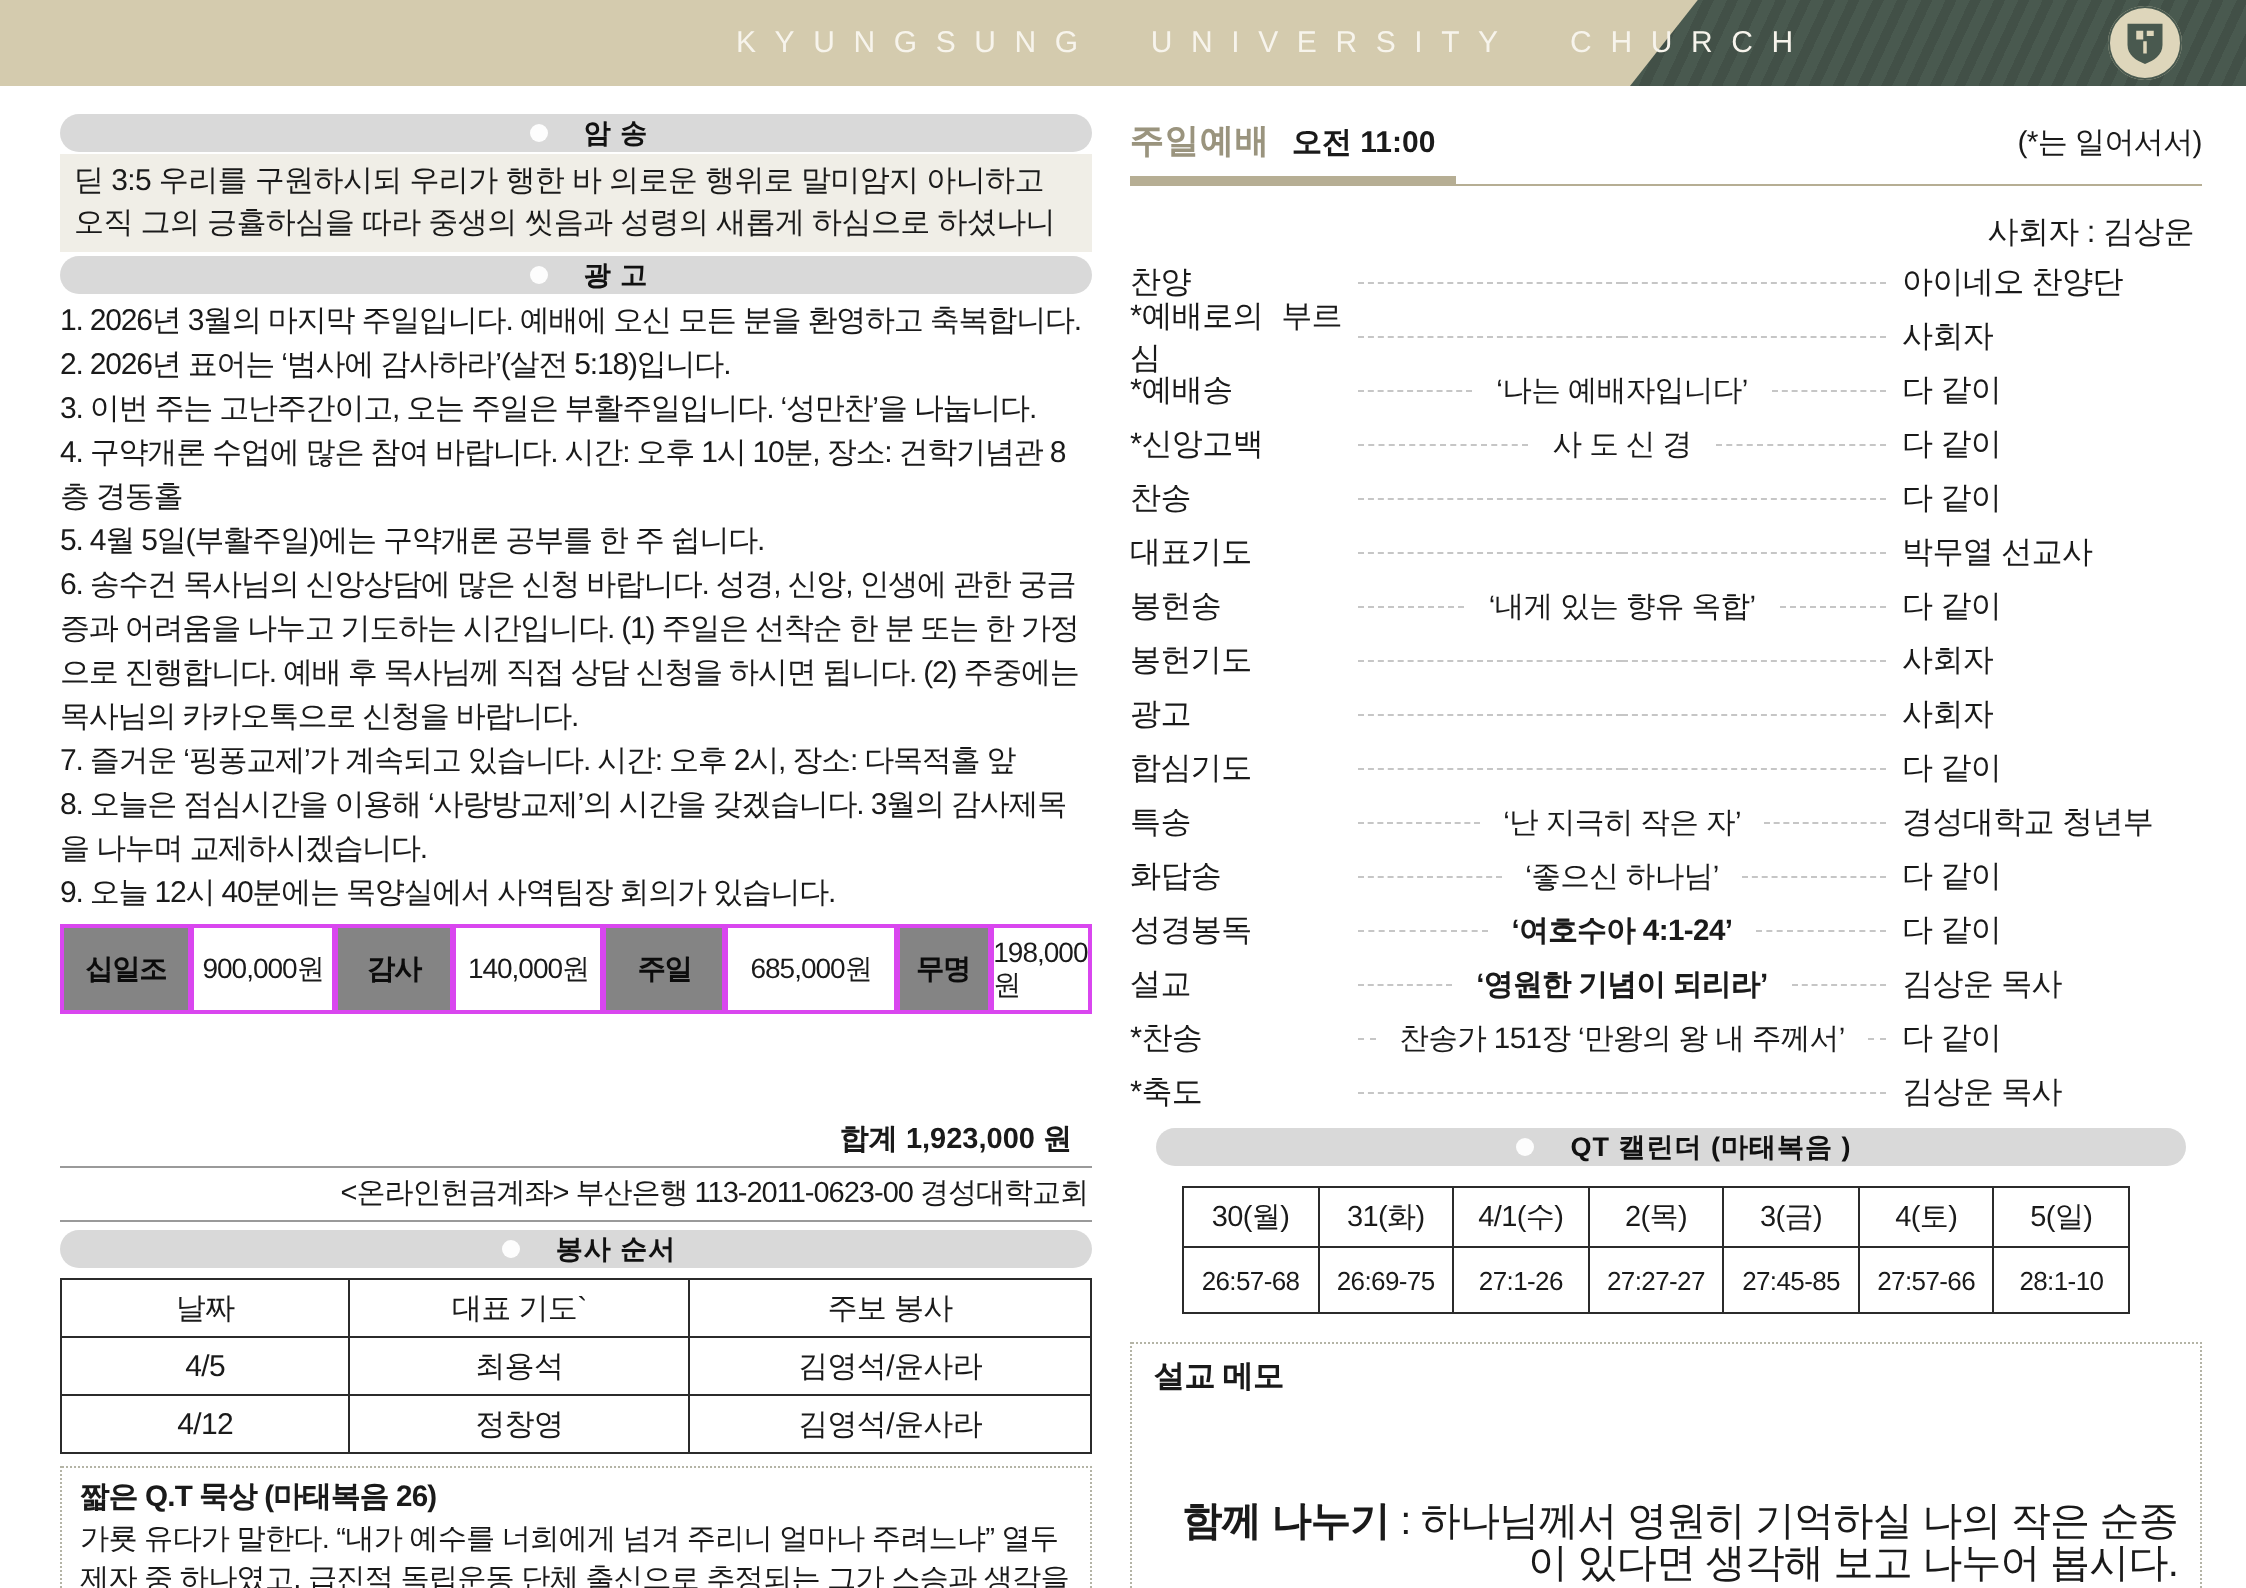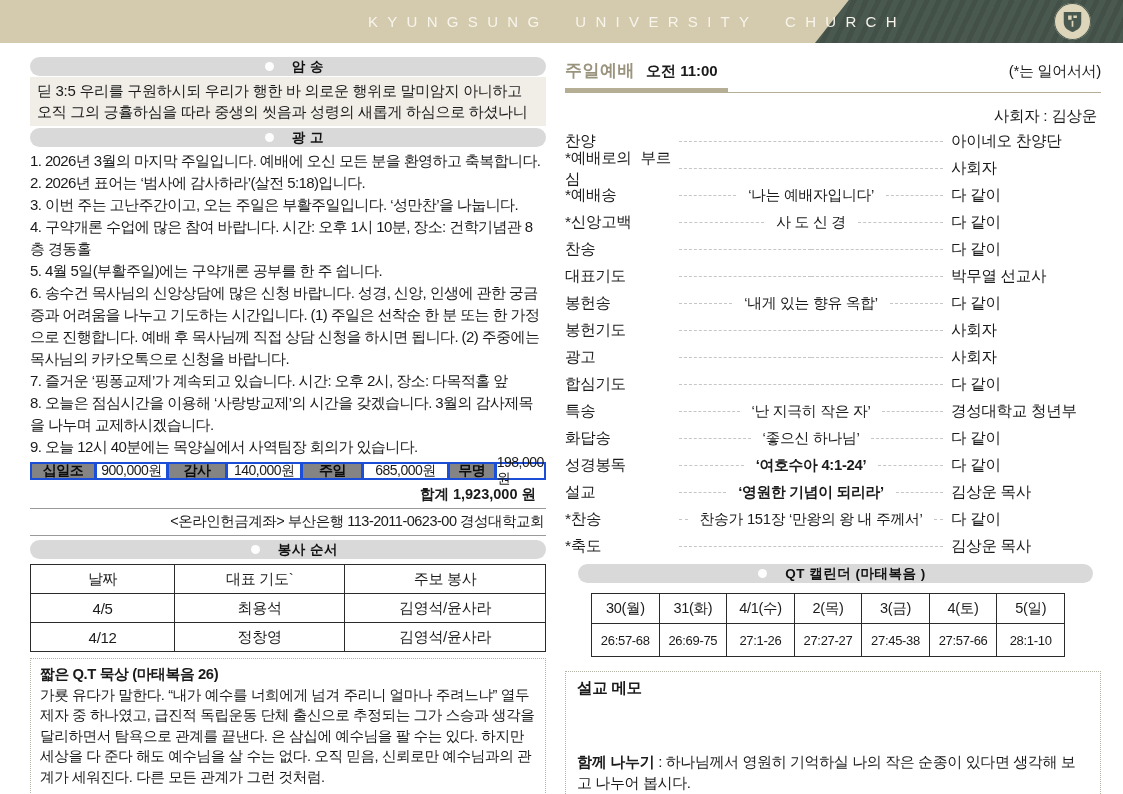--- a/index.html
+++ b/index.html
@@ -46,30 +46,30 @@
 
   
   .verse-box {
     background:#f0eee7; margin-top:1px; padding:3px 7px 4px 7px;
     font-size:15px; line-height:21px; letter-spacing:-0.3px;
   }
   .announce-list { margin-top:3px; margin-bottom:2px; }
   .announce-list p { font-size:15px; line-height:22px; letter-spacing:-0.6px; }
 
   .offering-strip {
-    margin-top:4px; background:#1d4ed8; padding:2px; display:flex; gap:3px; height:18px;
+    margin-top:4px; background:#d946ef; padding:2px; display:flex; gap:3px; height:45px;
     font-size:14px; letter-spacing:-0.5px;
   }
   .offering-strip .cell { display:flex; align-items:center; justify-content:center; }
   .offering-strip .lab { background:#848484; font-weight:bold; color:#0c0c0c; }
   .offering-strip .val { background:#fff; }
   .lab1{width:62px;} .val1{flex:105;} .lab2{width:56px;} .val2{flex:110;}
   .lab3{width:58px;} .val3{flex:125;} .lab4{width:44px;} .val4{flex:72;}
 
-  .total-row { text-align:right; font-weight:bold; font-size:14.5px; padding:5px 10px 4px 0; }
+  .total-row { text-align:right; font-weight:bold; font-size:14.5px; padding:5px 10px 4px 0;margin-top:48px; }
   .thin-line { border-top:1px solid #9a9a9a; }
   .account-row { text-align:right; font-size:14.5px; padding:3px 2px 4px 0; letter-spacing:-0.5px; }
 
   .roster-table {
     width:100%; border-collapse:collapse; margin-top:5px;
   }
   .roster-table td {
     border:1.5px solid #2b2b2b; height:29px; text-align:center; font-size:15px; letter-spacing:-0.3px;
   }
 
@@ -102,21 +102,21 @@
   .cal-table { width:100%; border-collapse:collapse; table-layout:fixed; }
   .cal-table td { border:1.5px solid #2b2b2b; text-align:center; }
   .cal-table .day  { height:30px; font-size:14.5px; letter-spacing:-0.3px; }
   .cal-table .read { height:33px; font-size:13px; letter-spacing:-0.3px; }
 
   .notes-box {
     margin-top:14px; border:1px dotted #b4b4a6; height:131px; padding:6px 11px 8px 11px;
     display:flex; flex-direction:column; justify-content:space-between;
   }
   .notes-title { font-weight:bold; font-size:15.5px; letter-spacing:-0.3px; }
-  .share-line { font-size:15px; line-height:21px; letter-spacing:-0.4px; }
+  .share-line { font-size:20px; line-height:21px; letter-spacing:-0.4px;text-align:right; }
   .share-line b { letter-spacing:-0.3px; }
 
   .mt2{margin-top:2px;} .mt4{margin-top:4px;} .mt5{margin-top:4px;}
 </style>
 </head>
 <body>
 
 <div class="page">
 
   <div class="banner">
@@ -372,21 +372,21 @@
           <td class="day">2(목)</td>
           <td class="day">3(금)</td>
           <td class="day">4(토)</td>
           <td class="day">5(일)</td>
         </tr>
         <tr>
           <td class="read">26:57-68</td>
           <td class="read">26:69-75</td>
           <td class="read">27:1-26</td>
           <td class="read">27:27-27</td>
-          <td class="read">27:45-38</td>
+          <td class="read">27:45-85</td>
           <td class="read">27:57-66</td>
           <td class="read">28:1-10</td>
         </tr>
       </tbody>
         </table>
     </div>
 
     <div class="notes-box">
       <div class="notes-title">설교 메모</div>
       <div class="share-line">

